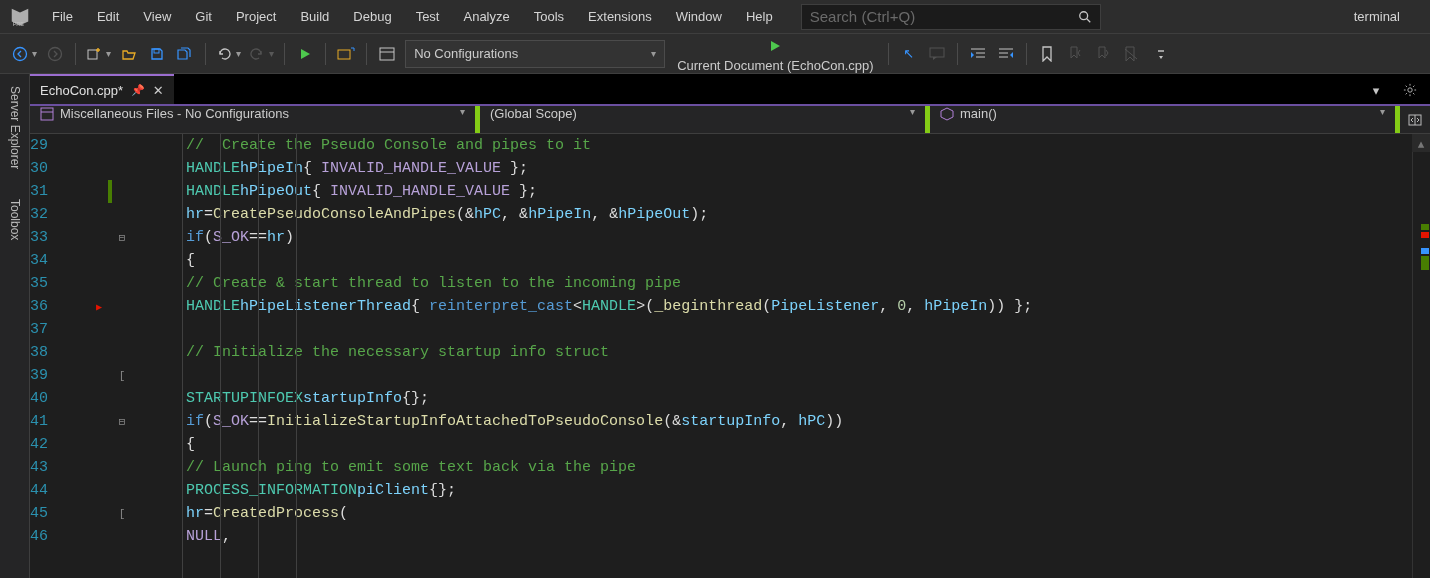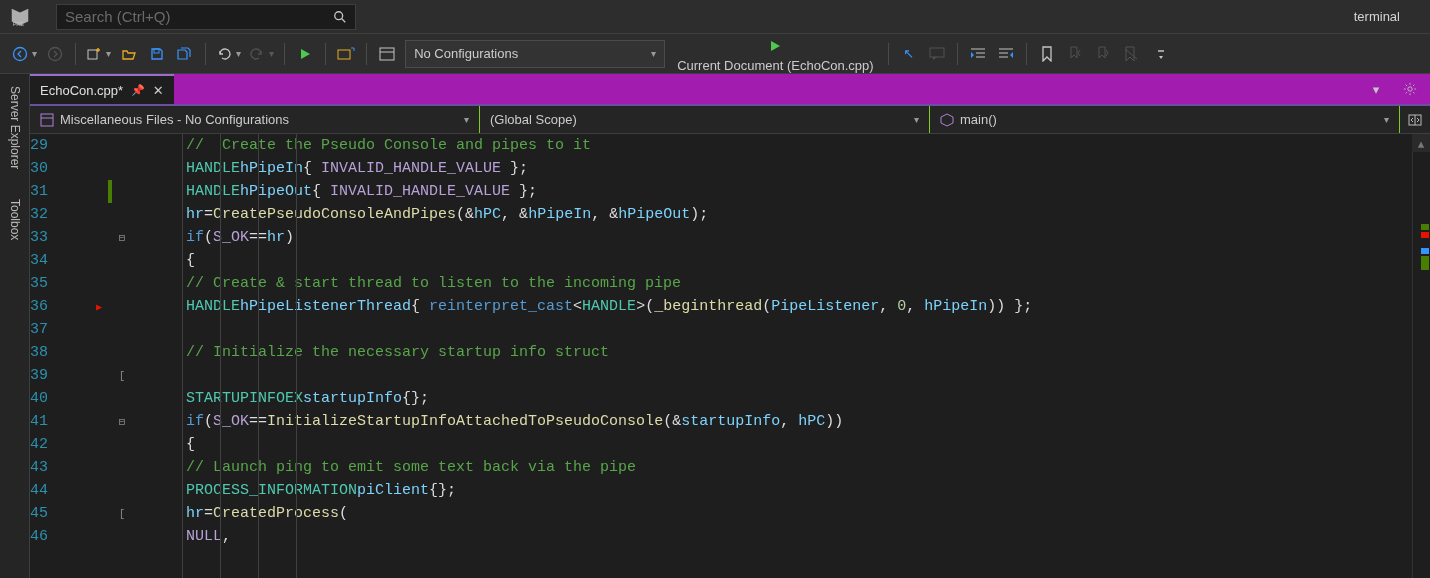--- a/index.html
+++ b/index.html
@@ -66,41 +66,41 @@
   }
   .rail-item {
     writing-mode: vertical-rl; text-orientation: mixed;
     color: #bbb; font-size: 12px; cursor: default;
     padding: 6px 2px;
   }
 
   .editor-area { flex: 1; display: flex; flex-direction: column; background: #1e1e1e; position: relative; }
 
   
-  .tab-strip { height: 30px; background: #a21caf; display: flex; align-items: center; gap: 6px; }
+  .tab-strip { height: 30px; background: #000000; display: flex; align-items: flex-end; gap: 6px; }
   .tab {
     height: 30px; background: #1e1e1e; border-top: 2px solid #9b6dcf;
     padding: 0 10px; display: flex; align-items: center; gap: 8px;
     color: #e0e0e0; font-size: 13px;
   }
   .tab .pin { font-size: 11px; color: #aaa; }
   .tab .close { font-size: 13px; color: #ccc; }
   .tabstrip-right { margin-left: auto; display:flex; align-items:center; gap:6px; padding-right:6px;}
 
   
   .purple-line { height: 2px; background: #6b4fa0; }
 
   
   .navbar {
     height: 28px; background: #252526; border-bottom: 1px solid #3e3e3e;
     display: flex; align-items: stretch;
   }
   .nav-dd {
-    display: flex; align-items: center; padding: 0 10px; color: #ccc;
-    border-right: 1px solid #84cc16; gap:12px; flex:0 0 auto;
+    display: flex; align-items: flex-start; padding: 0 10px; color: #ccc;
+    border-right: 5px solid #84cc16; gap:12px; flex:0 0 auto;
     justify-content: space-between;
   }
   .nav-dd .chev { margin-left: auto; }
   .nav-wide1 { width: 450px; }
   .nav-wide2 { width: 450px; }
   .nav-wide3 { flex: 1; }
   .nav-right { width:30px; display:flex; align-items:center; justify-content:center; color:#bbb;}
 
   
   .code-scroll { flex: 1; display: flex; overflow: hidden; background: #1e1e1e; position:relative;}
@@ -142,20 +142,35 @@
 </head>
 <body>
 
 <div class="titlebar">
   <div class="app-logo">
     <svg width="22" height="22" viewBox="0 0 24 24">
         <path fill="#c5c5c5" d="M3 3 L12 7 L21 3 L21 17 L12 21 L3 17 Z" opacity="0.85"></path>
         <text x="4" y="22" font-size="6" fill="#c5c5c5">PRE</text>
       </svg>
   </div>
+  <div class="menu-items" id="menu-items">
+      <div class="menu-item">File</div>
+      <div class="menu-item">Edit</div>
+      <div class="menu-item">View</div>
+      <div class="menu-item">Git</div>
+      <div class="menu-item">Project</div>
+      <div class="menu-item">Build</div>
+      <div class="menu-item">Debug</div>
+      <div class="menu-item">Test</div>
+      <div class="menu-item">Analyze</div>
+      <div class="menu-item">Tools</div>
+      <div class="menu-item">Extensions</div>
+      <div class="menu-item">Window</div>
+      <div class="menu-item">Help</div>
+    </div>
   <div class="search-box">
     <input type="text" placeholder="Search (Ctrl+Q)" style="">
     <span class="search-icon">
       <svg width="14" height="14" viewBox="0 0 16 16">
           <circle cx="6.5" cy="6.5" r="4.5" stroke="#c5c5c5" stroke-width="1.5" fill="none"></circle>
           <line x1="10" y1="10" x2="14" y2="14" stroke="#c5c5c5" stroke-width="1.5"></line>
         </svg>
     </span>
   </div>
   <div class="app-mode">terminal</div>

